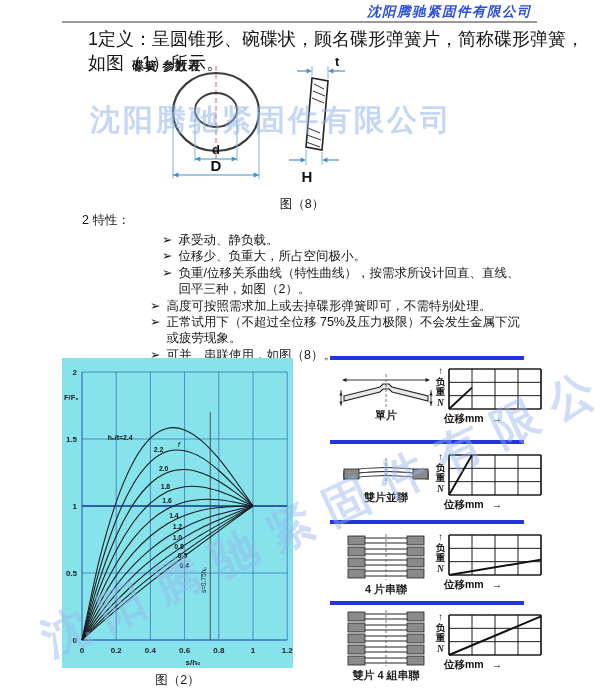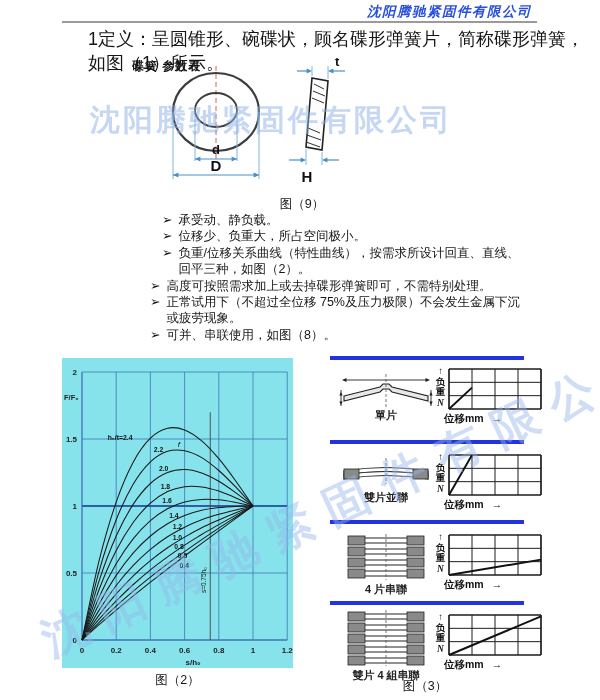--- a/index.html
+++ b/index.html
@@ -88,23 +88,24 @@
       <path d="M233,13 L238.4,10.4 L238.4,15.6 Z" fill="#4a8fc7"></path>
       <text x="240" y="8" font-size="13" font-weight="bold" fill="#111">t</text>
       <line x1="211" y1="91" x2="211" y2="107" stroke="#7fb6dd" stroke-width="1"></line>
       <line x1="227" y1="94" x2="227" y2="107" stroke="#7fb6dd" stroke-width="1"></line>
       <line x1="194" y1="102" x2="208" y2="102" stroke="#4a8fc7" stroke-width="1.2"></line>
       <line x1="229" y1="102" x2="244" y2="102" stroke="#4a8fc7" stroke-width="1.2"></line>
       <path d="M211,102 L205.6,104.6 L205.6,99.4 Z" fill="#4a8fc7"></path>
       <path d="M227,102 L232.4,99.4 L232.4,104.6 Z" fill="#4a8fc7"></path>
       <text x="212" y="124" text-anchor="middle" font-size="15" font-weight="bold" fill="#111">H</text>
     </svg>
-  <div class="caption cap1">图（9）</div>
+  <div class="caption cap1">图（8）</div>
 
   <div class="features">
+    <div class="feat-head">2 特性：</div>
     <div id="featItems">
         <div class="feat-item g1"><span class="arrow">➢</span><span class="btext">承受动、静负载。</span></div>
         <div class="feat-item g1"><span class="arrow">➢</span><span class="btext">位移少、负重大，所占空间极小。</span></div>
         <div class="feat-item g1"><span class="arrow">➢</span><span class="btext">负重/位移关系曲线（特性曲线），按需求所设计回直、直线、
 回平三种，如图（2）。</span></div>
         <div class="feat-item g2"><span class="arrow">➢</span><span class="btext">高度可按照需求加上或去掉碟形弹簧即可，不需特别处理。</span></div>
         <div class="feat-item g2"><span class="arrow">➢</span><span class="btext">正常试用下（不超过全位移 75%及压力极限）不会发生金属下沉
 或疲劳现象。</span></div>
         <div class="feat-item g2"><span class="arrow">➢</span><span class="btext">可并、串联使用，如图（8）。</span></div>
       </div>
@@ -317,17 +318,16 @@
           <line x1="93" y1="1" x2="93" y2="41" stroke="#1d1d1d" stroke-width="1.7"></line>
           <line x1="1" y1="41" x2="93" y2="41" stroke="#1d1d1d" stroke-width="1.7"></line>
           <line x1="1" y1="27.666666666666664" x2="93" y2="27.666666666666664" stroke="#1d1d1d" stroke-width="1"></line>
           <line x1="1" y1="14.333333333333332" x2="93" y2="14.333333333333332" stroke="#1d1d1d" stroke-width="1"></line>
           <line x1="1" y1="1" x2="93" y2="1" stroke="#1d1d1d" stroke-width="1.7"></line>
           <polyline points="1,41 93,2.3333333333333357" fill="none" stroke="#111" stroke-width="1.9"></polyline>
         </svg>
         <div class="mini-x"><span>位移mm</span><span style="margin-left: 8px;">→</span></div>
       </div>
     </div>
-  <div class="caption cap3">图（3）</div>
 
   <div class="wm wm1">沈阳腾驰紧固件有限公司</div>
   <div class="wm wm2">沈阳腾驰紧固件有限公司</div>
 </div>
 
 </body></html>

